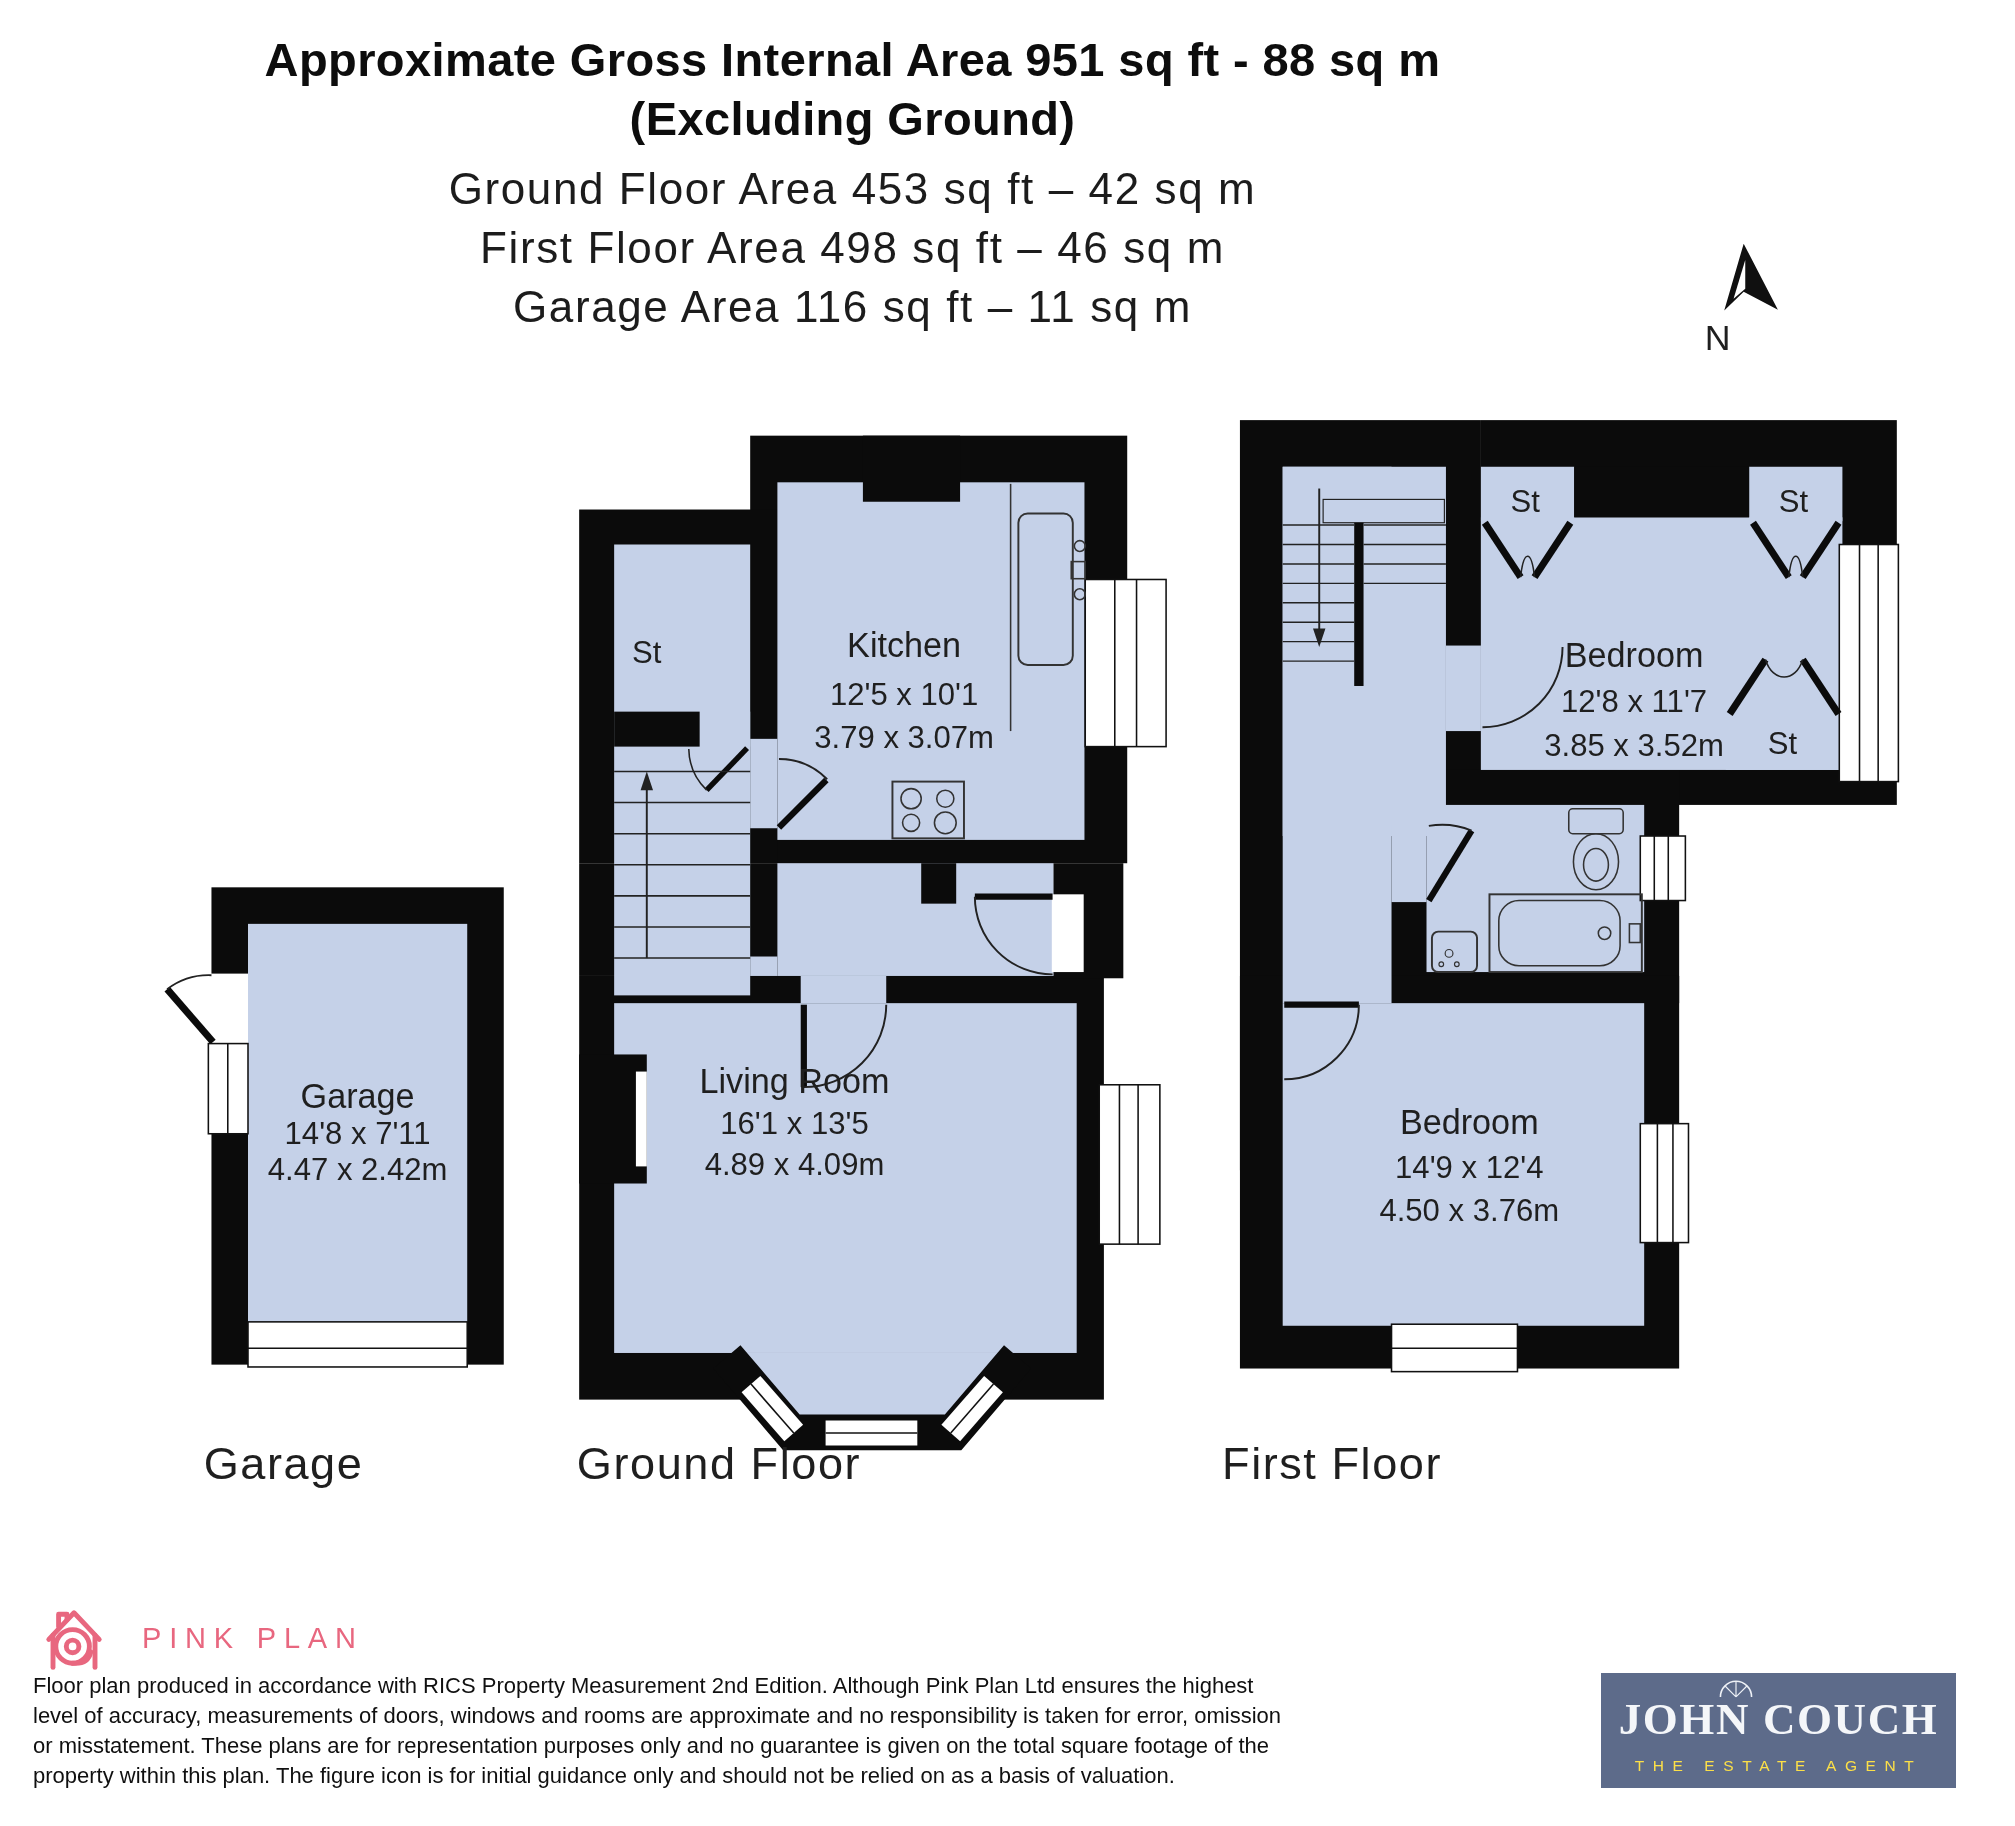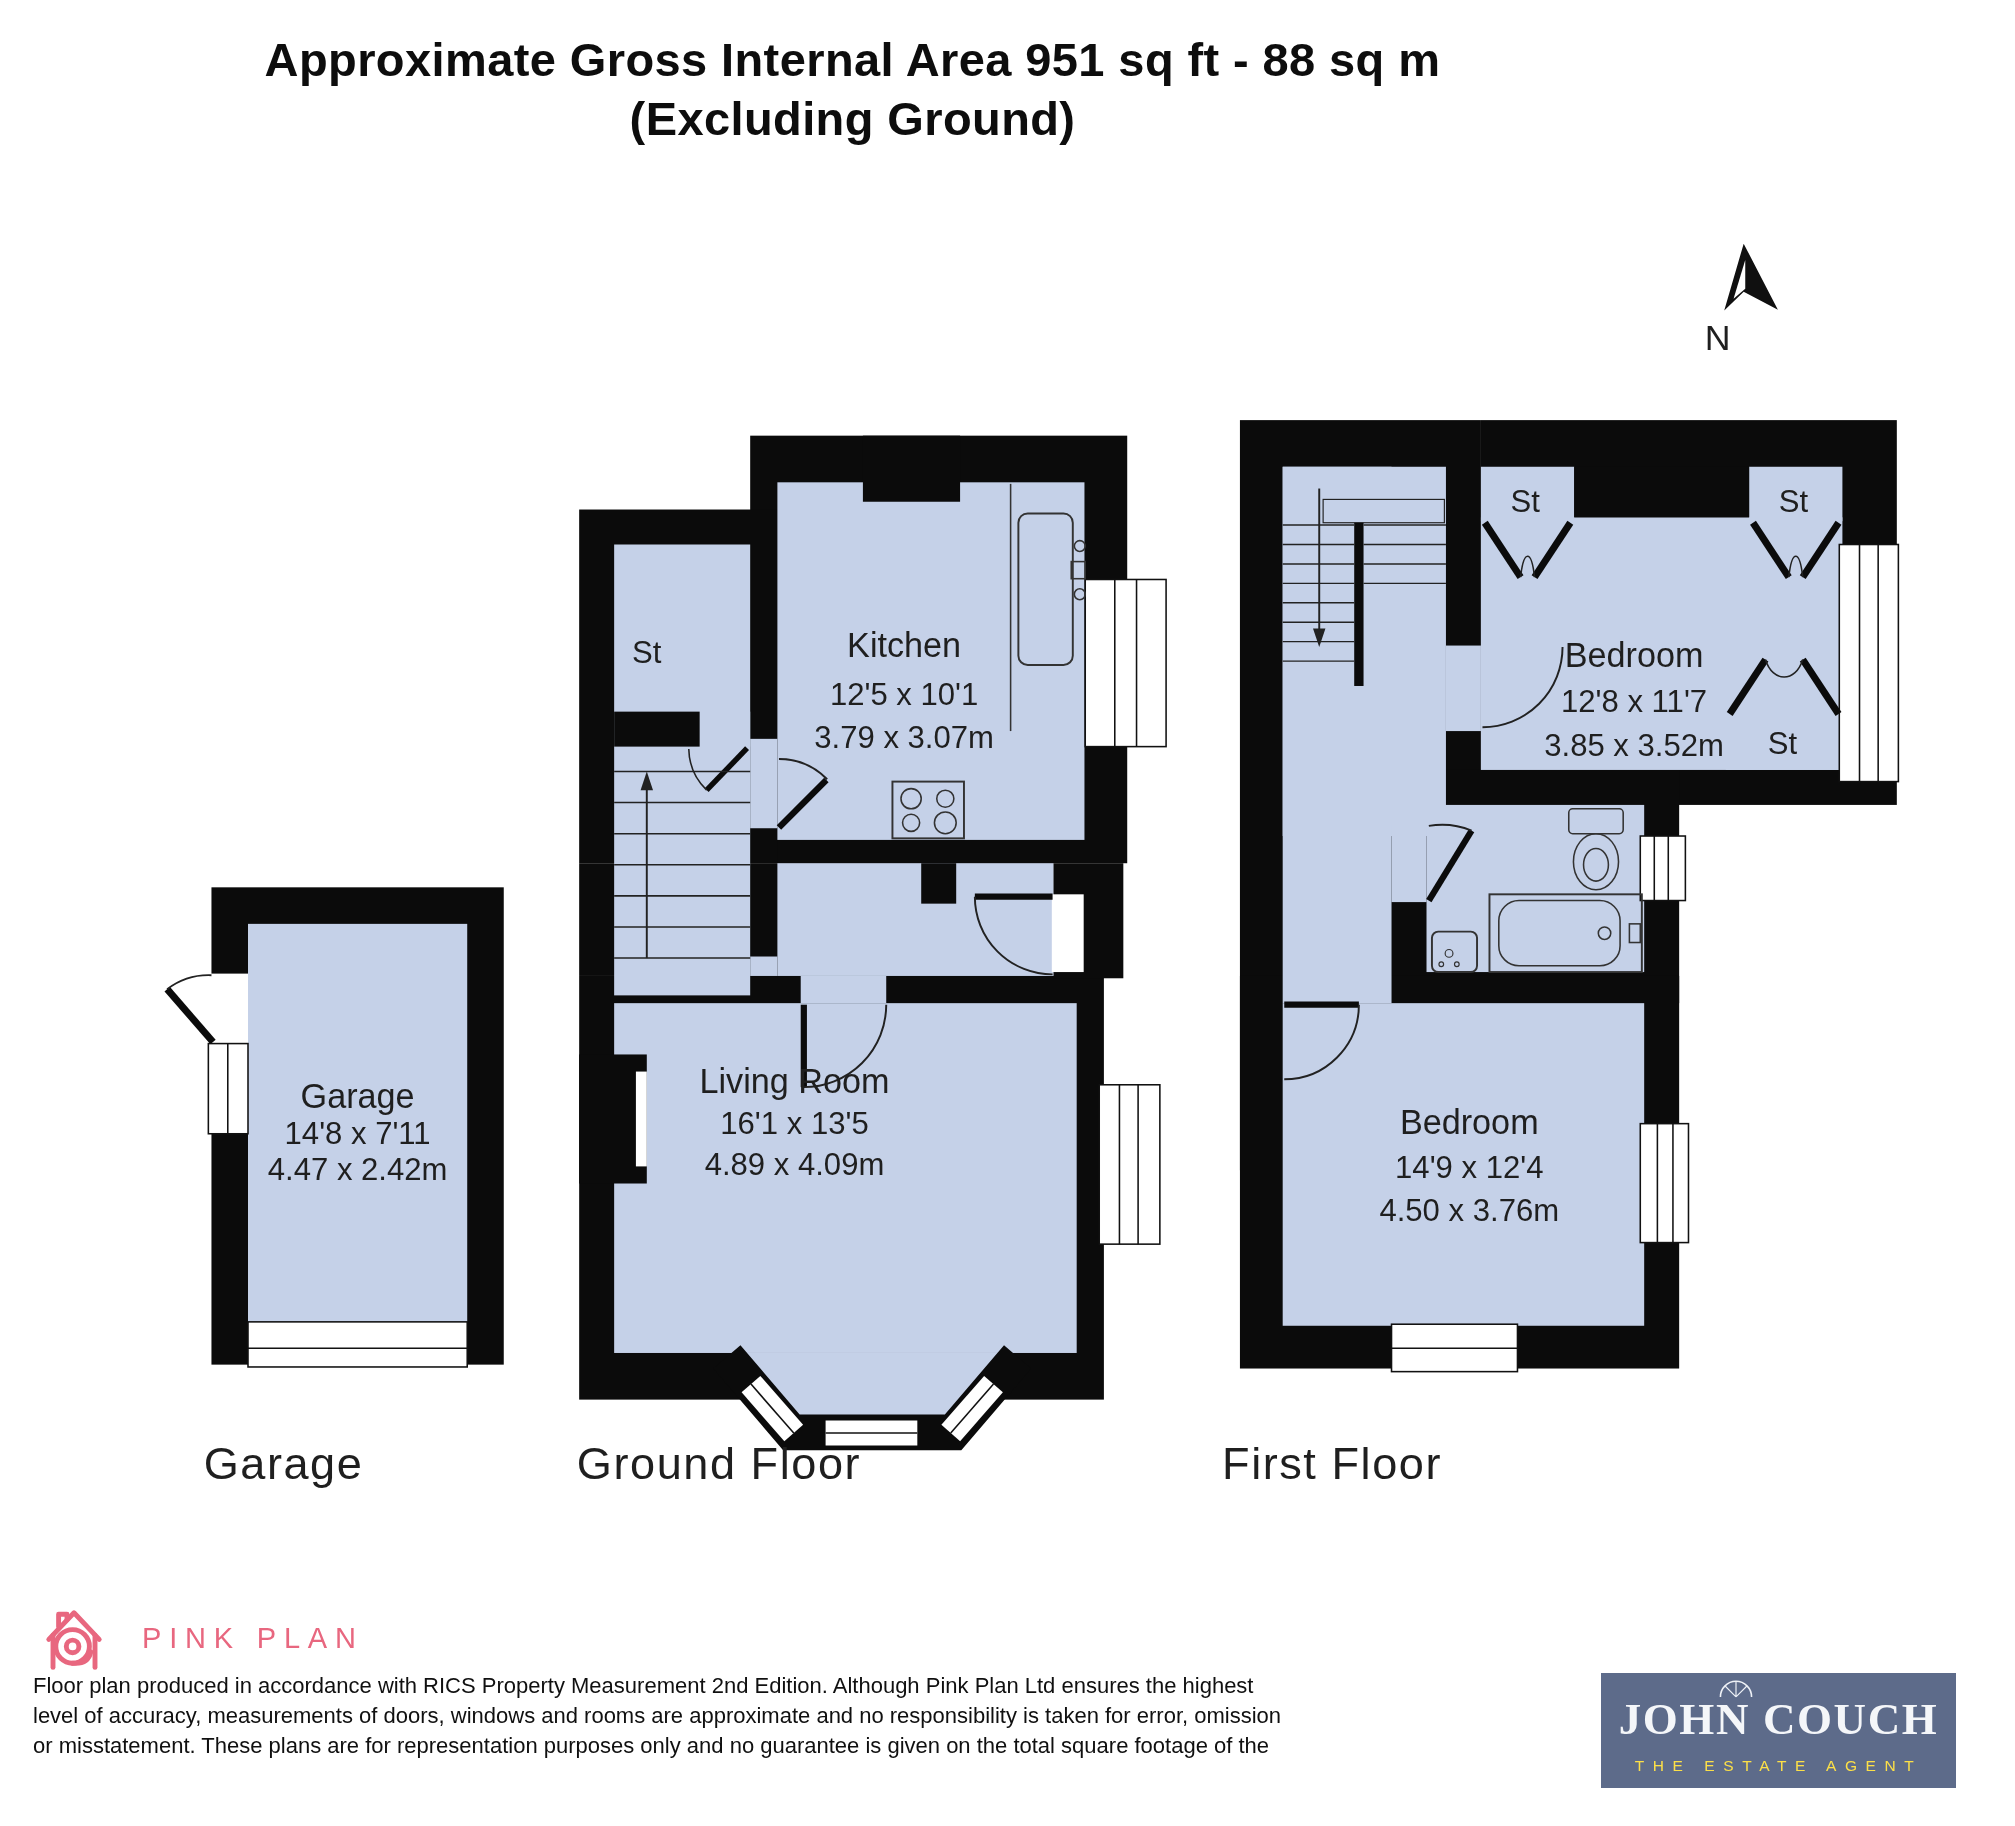--- a/index.html
+++ b/index.html
@@ -29,20 +29,25 @@
   .fanlight{position:absolute;left:117px;top:6.2px;}
 </style>
 </head>
 <body>
 
 <div class="page">
 
   <div class="header">
     <div class="title-line">Approximate Gross Internal Area 951 sq ft - 88 sq m</div>
     <div class="title-line">(Excluding Ground)</div>
+    <div class="area-block">
+      <div class="area-line">Ground Floor Area 453 sq ft – 42 sq m</div>
+      <div class="area-line">First Floor Area 498 sq ft – 46 sq m</div>
+      <div class="area-line">Garage Area 116 sq ft – 11 sq m</div>
+    </div>
   </div>
 
   <svg class="plan-svg" viewBox="0 280 2592 1680">
 
     <g>
       <polygon points="2243,313 2287,398 2243,375 2218,399" fill="#101010"></polygon>
       <polygon points="2245,334 2245,371 2230,384" fill="#ffffff"></polygon>
       <text x="2193" y="450" font-size="46">N</text>
     </g>
 
@@ -313,20 +318,21 @@
         <path d="M 48,86 Q 70,88 74,70"></path>
       </g>
     </svg>
     <span class="pinkplan-text">PINK PLAN</span>
   </div>
 
   <div class="disclaimer">
     <div>Floor plan produced in accordance with RICS Property Measurement 2nd Edition. Although Pink Plan Ltd ensures the highest</div>
     <div>level of accuracy, measurements of doors, windows and rooms are approximate and no responsibility is taken for error, omission</div>
     <div>or misstatement. These plans are for representation purposes only and no guarantee is given on the total square footage of the</div>
+    <div>property within this plan. The figure icon is for initial guidance only and should not be relied on as a basis of valuation.</div>
   </div>
 
   <div class="agent-logo">
     <svg class="fanlight" width="36" height="18.7" viewBox="0 0 46 24">
       <g fill="none" stroke="#eef1f6" stroke-width="2">
         <path d="M 3,23 A 20 20 0 0 1 43,23"></path>
         <path d="M 23,23 L 23,3 M 23,23 L 9,9 M 23,23 L 37,9" stroke-width="1.5"></path>
       </g>
     </svg>
     <div class="agent-name">JOHN COUCH</div>

